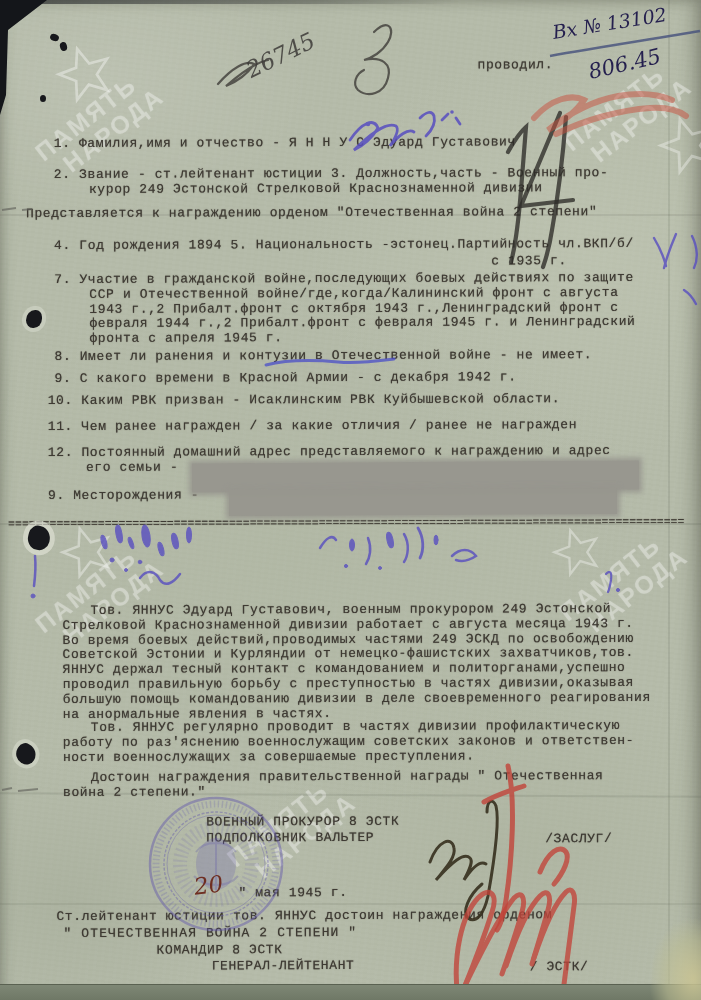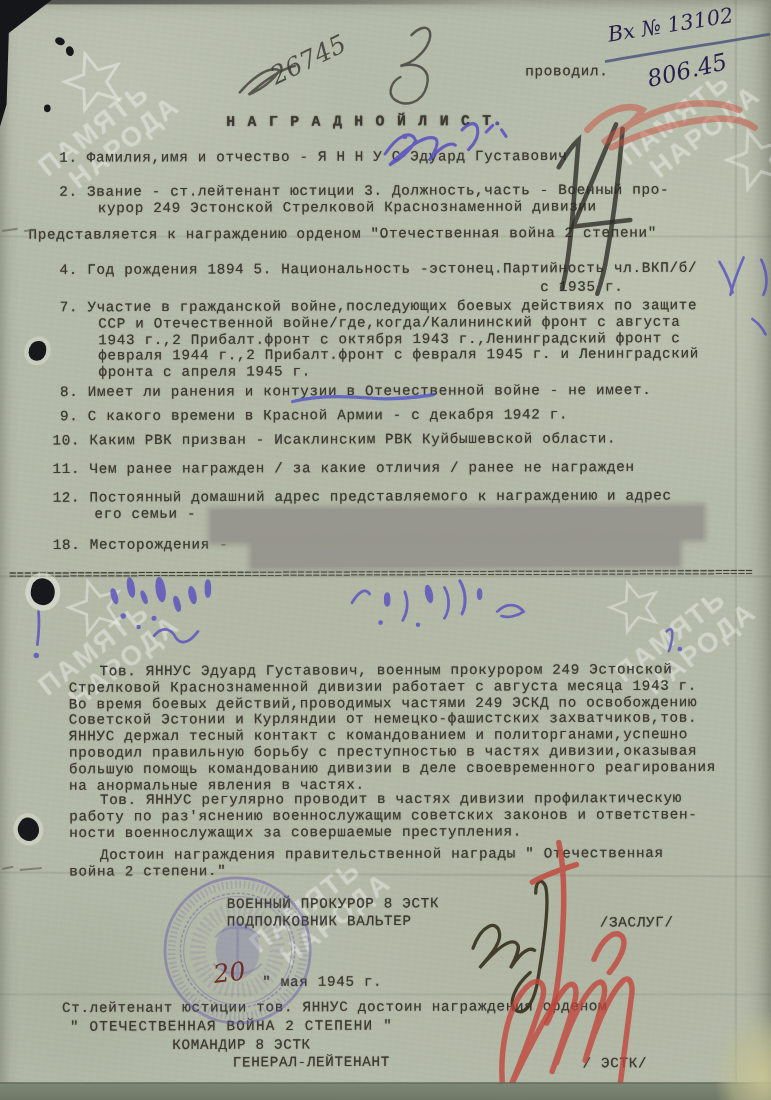--- a/index.html
+++ b/index.html
@@ -107,21 +107,20 @@
   <div class="crease" style="left:0;top:214px;width:701px;height:2px;background:rgba(90,95,82,.13);"></div>
   <div class="crease" style="left:0;top:523px;width:701px;height:2px;background:rgba(90,95,82,.16);"></div>
   <div class="crease" style="left:0;top:794px;width:701px;height:2px;background:rgba(90,95,82,.15);transform:rotate(.3deg);"></div>
   <div class="crease" style="left:0;top:903px;width:701px;height:2px;background:rgba(90,95,82,.12);"></div>
   <div class="crease" style="left:668px;top:0;width:2px;height:1000px;background:rgba(85,90,76,.14);"></div>
 
   <div class="typed-layer">
     <div class="t c30" style="left:449px;top:57px;line-height:17px;">
         <div class="cont">проводил.</div>
       </div>
-    <div class="t title-line" style="left:207px;top:105px;">Н А Г Р А Д Н О Й   Л И С Т.</div>
 
     <div class="t" style="left:55px;top:136px;">1. Фамилия,имя и отчество - Я Н Н У С  Эдуард Густавович</div>
     <div class="t m35" style="left:55px;top:167px;">
         <div>2. Звание - ст.лейтенант юстиции  3. Должность,часть - Военный про-</div>
         <div class="cont">курор 249 Эстонской Стрелковой Краснознаменной дивизии</div>
       </div>
     <div class="t" style="left:27px;top:206px;">Представляется к награждению  орденом "Отечественная война 2 степени"</div>
     <div class="t" style="left:55px;top:238px;">4. Год рождения  1894 5. Национальность -эстонец.Партийность чл.ВКП/б/</div>
     <div class="t" style="left:492px;top:255px;">с 1935 г.</div>
     <div class="t m35" style="left:55px;top:272px;">
@@ -132,21 +131,21 @@
         <div class="cont">фронта с апреля 1945 г.</div>
       </div>
     <div class="t" style="left:55px;top:349px;">8. Имеет ли ранения и контузии в Отечественной войне - не имеет.</div>
     <div class="t" style="left:55px;top:371px;">9. С какого времени в Красной Армии - с декабря 1942 г.</div>
     <div class="t" style="left:48px;top:393px;">10. Каким РВК призван -  Исаклинским РВК Куйбышевской области.</div>
     <div class="t" style="left:48px;top:419px;">11. Чем ранее награжден / за какие отличия / ранее не награжден</div>
     <div class="t m38" style="left:48px;top:445px;">
         <div>12. Постоянный домашний адрес представляемого к награждению и адрес</div>
         <div class="cont">его семьи -</div>
       </div>
-    <div class="t" style="left:48px;top:488px;">18. Месторождения -</div>
+    <div class="t" style="left:48px;top:488px;">9. Месторождения -</div>
 
     <div class="t" style="left:8px;top:516px;width:690px;overflow:hidden;font-size:11.5px;letter-spacing:0;">==================================================================================================</div>
 
     <div class="t center" style="left:150px;top:559px;width:410px;line-height:16.5px;">
       </div>
     <div class="t ind" style="left:62px;top:603px;">
         <div class="first">Тов. ЯННУС Эдуард Густавович, военным прокурором 249 Эстонской</div>
         <div>Стрелковой Краснознаменной дивизии работает с августа месяца  1943 г.</div>
         <div>Во время боевых действий,проводимых частями 249 ЭСКД по освобождению</div>
         <div>Советской Эстонии и Курляндии от немецко-фашистских захватчиков,тов.</div>

